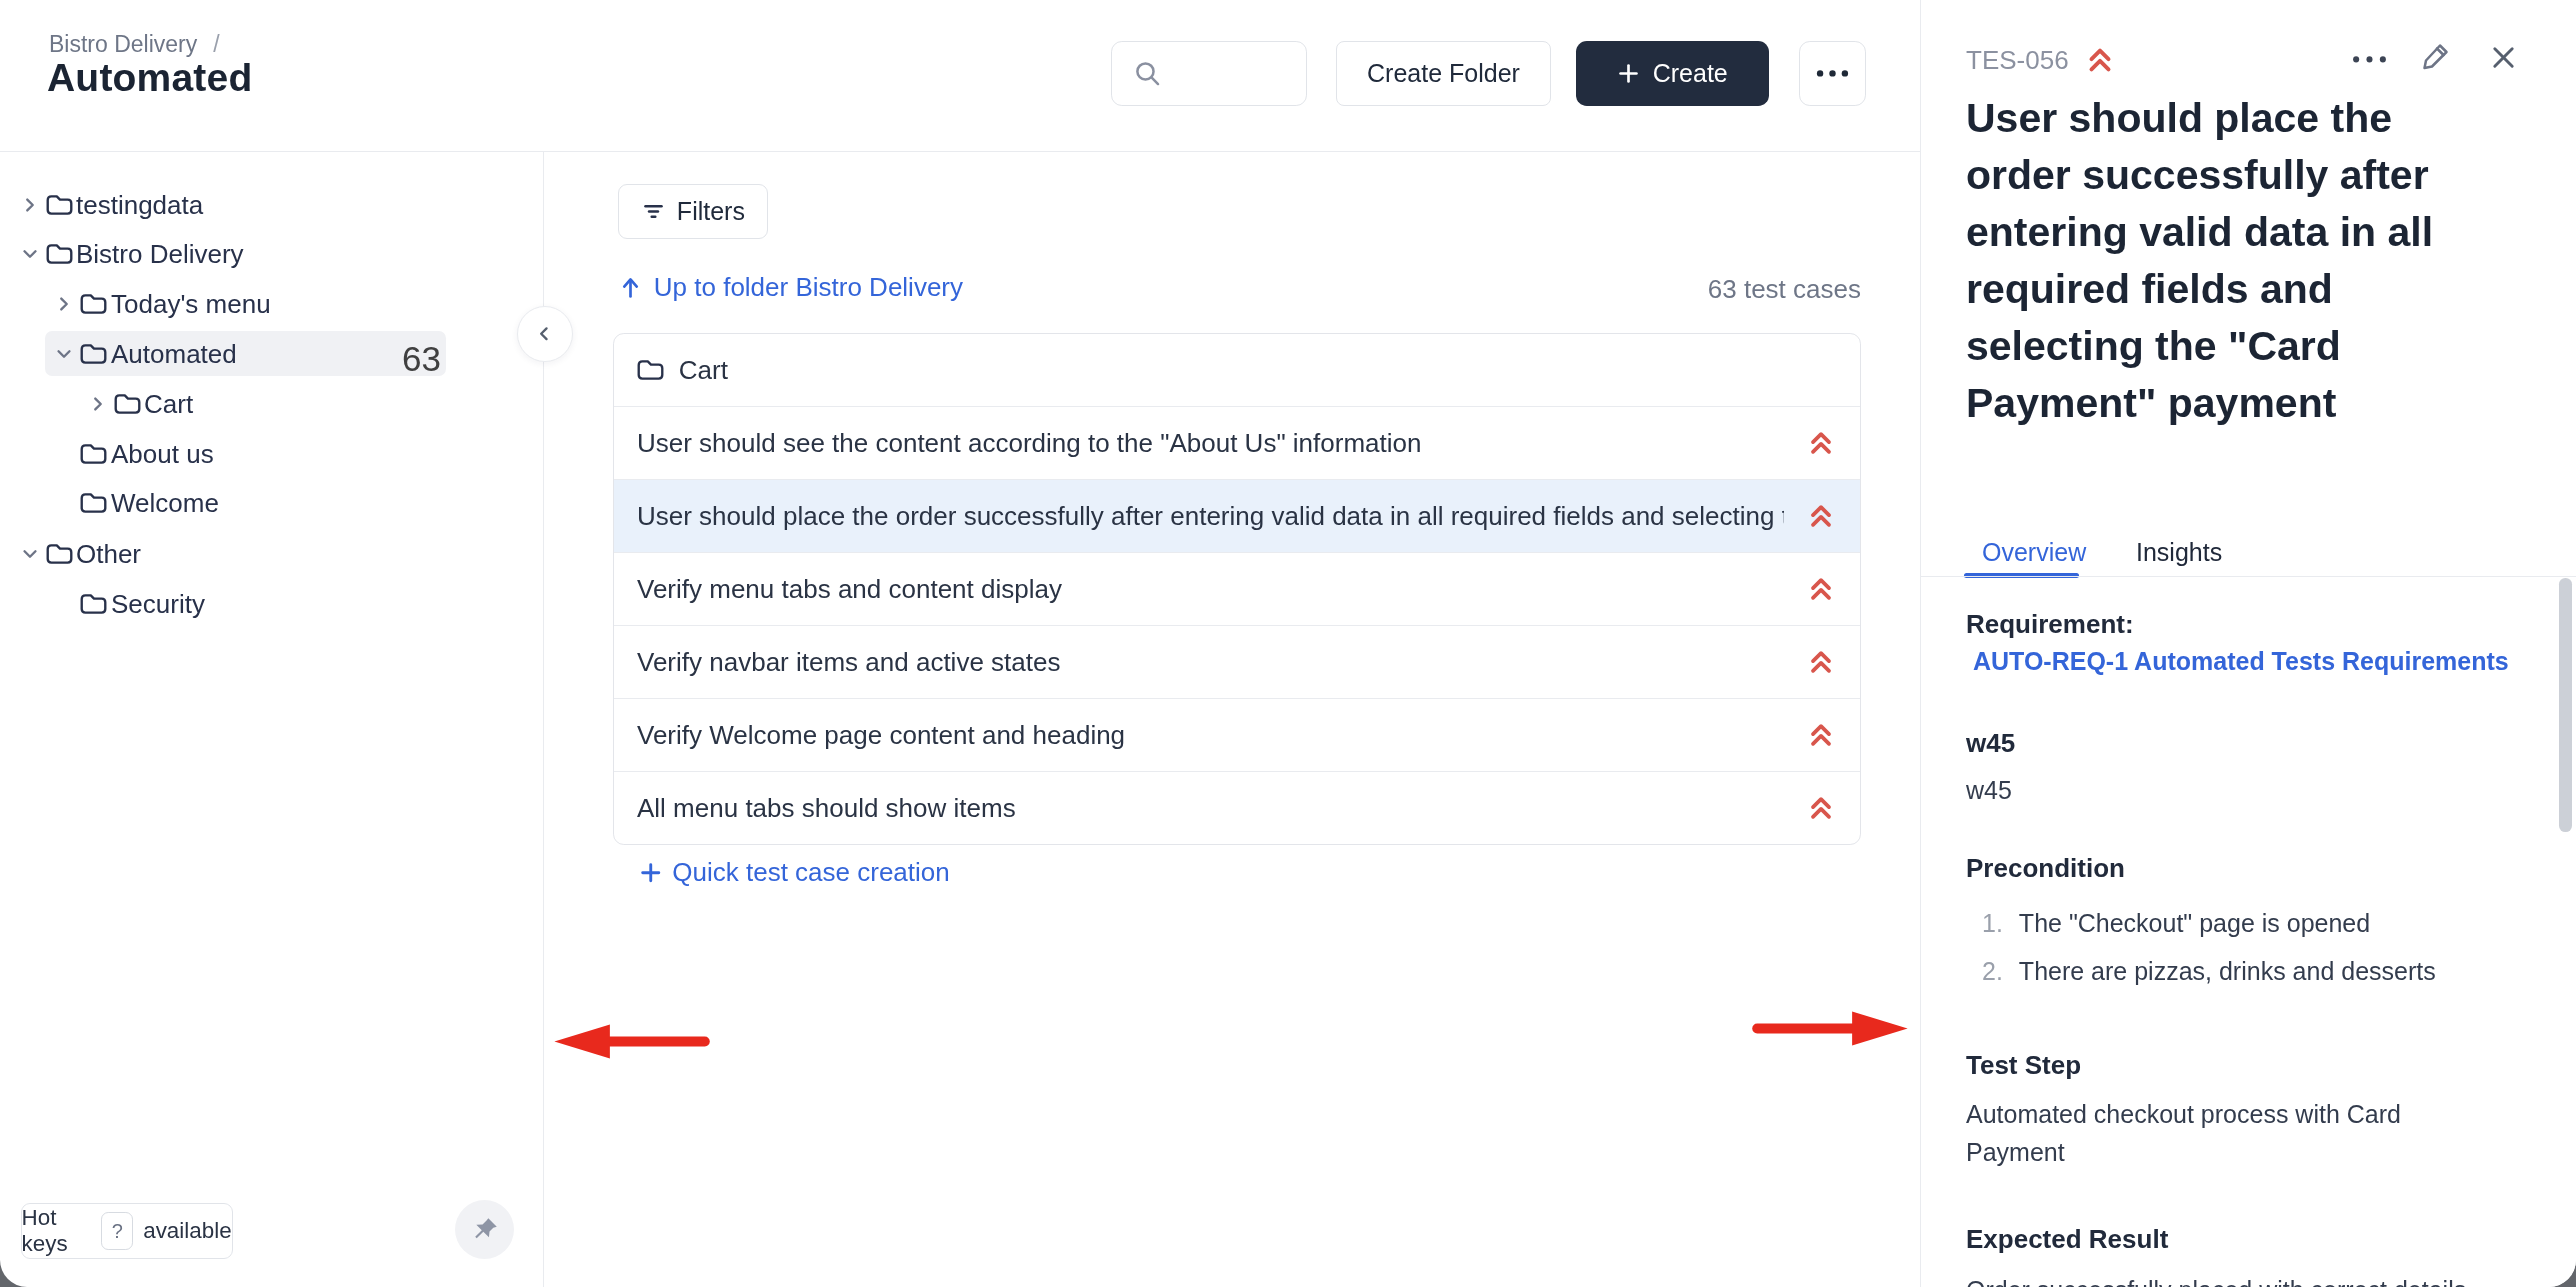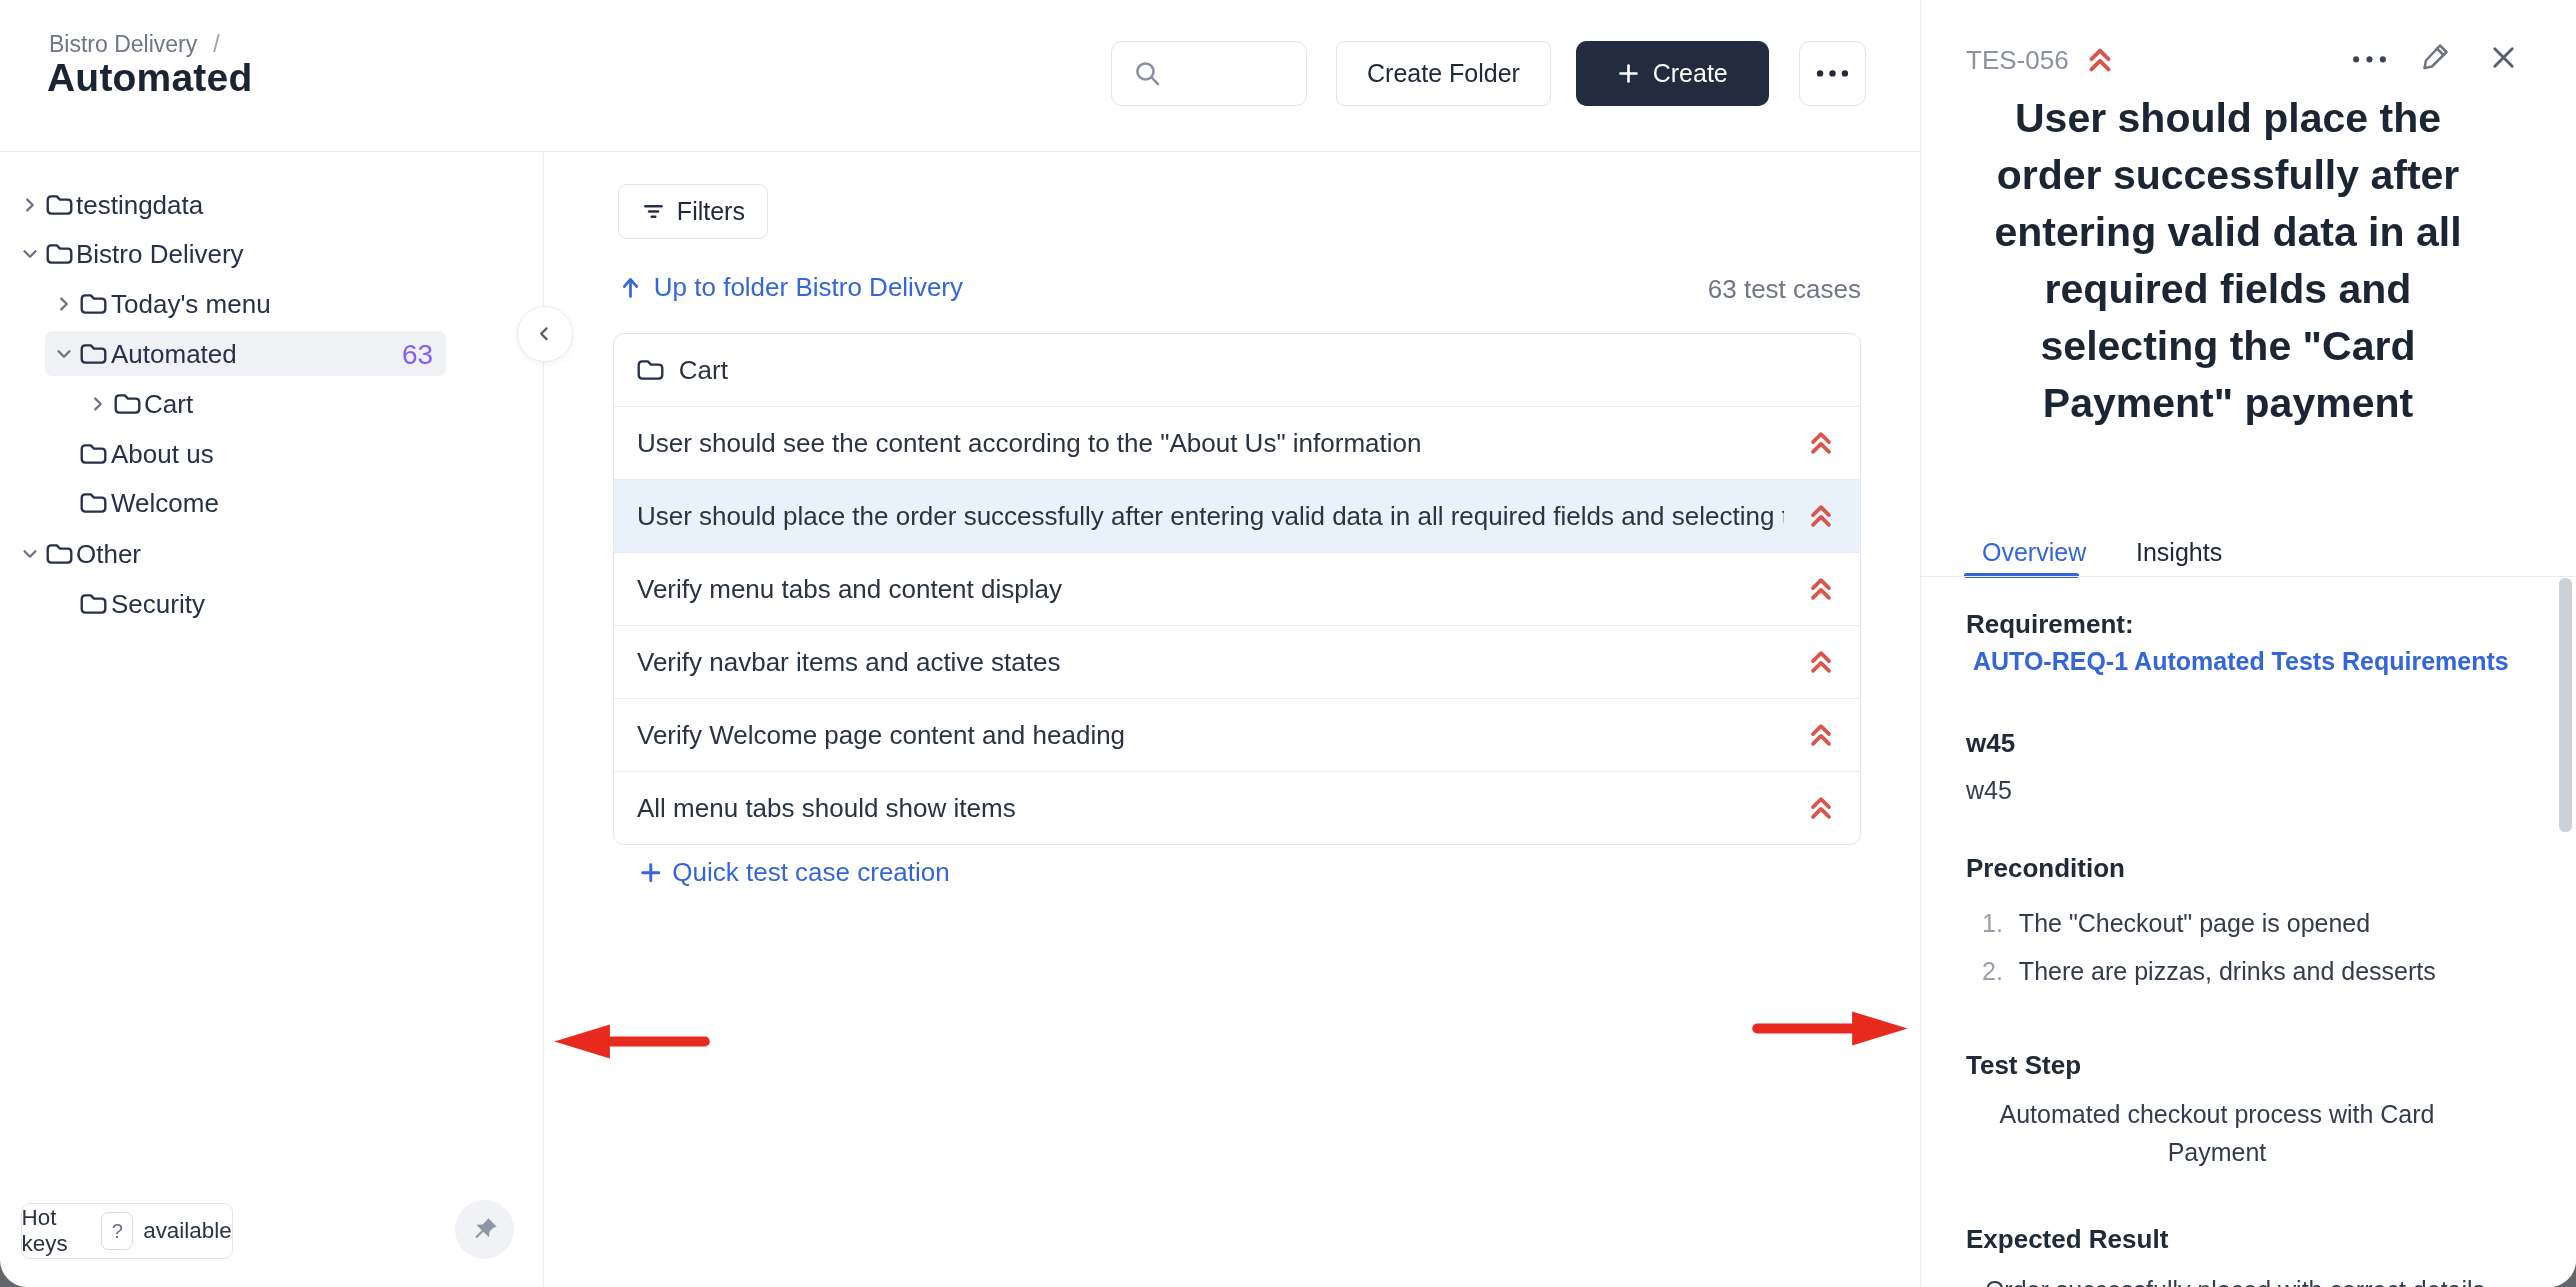--- a/index.html
+++ b/index.html
@@ -14,40 +14,40 @@
   #create-btn{left:1576px;top:41px;width:193px;background:#222c3e;border:none;color:#fff;gap:12.5px;cursor:pointer;}
   #more-btn{left:1799px;top:41px;width:67px;cursor:pointer;}
   #header-divider{left:0;top:151px;width:1920px;height:0.9px;background:#e9ebef;}
   
   #sidebar-divider{left:543px;top:152px;width:0.9px;height:1135px;background:#e9ebef;}
   .tree-row{position:absolute;left:0;width:502px;height:45px;cursor:pointer;}
   .tree-hl{position:absolute;left:45px;top:0;width:401px;height:45px;background:#f0f1f4;border-radius:7.2px;}
   .tree-chev{position:absolute;top:12.5px;}
   .tree-folder{position:absolute;top:10.8px;}
   .tree-label{position:absolute;top:8px;font-size:26px;color:#28314a;white-space:nowrap;}
-  .tree-count{position:absolute;top:8px;left:402px;width:27px;text-align:right;font-size:28px;color:#8b5cf6;}
+  .tree-count{position:absolute;top:8px;left:402px;width:27px;text-align:right;font-size:35px;color:#404040;}
   #collapse-btn{left:517px;top:306px;width:54px;height:54px;border-radius:50%;background:#fff;border:0.9px solid #e9ebef;box-shadow:0 1.8px 7.2px rgba(30,40,60,.06);display:flex;align-items:center;justify-content:center;cursor:pointer;}
   #hotkeys-box{left:20.6px;top:1203px;width:212px;height:56px;box-sizing:border-box;border:0.9px solid #e1e4e9;border-radius:9px;display:flex;align-items:center;justify-content:center;gap:10px;font-size:22.4px;color:#2a3344;background:#fff;}
   #hotkeys-key{box-sizing:border-box;min-width:32px;height:38px;border:0.9px solid #d7dbe1;border-radius:7.2px;display:flex;align-items:center;justify-content:center;font-size:20px;color:#6a7284;}
   #pin-btn{left:455px;top:1200px;width:59px;height:59px;border-radius:50%;background:#f1f2f5;display:flex;align-items:center;justify-content:center;cursor:pointer;}
   
   #filters-btn{left:618px;top:184px;width:150px;height:55px;box-sizing:border-box;border:0.9px solid #e1e4e9;border-radius:9px;background:#fff;display:flex;align-items:center;justify-content:center;gap:10.8px;font-size:25px;color:#202a3b;cursor:pointer;}
   #up-link{left:618px;top:272px;display:flex;align-items:center;gap:10.8px;font-size:26px;color:#3465d9;cursor:pointer;}
   #case-count{left:1592px;top:274px;width:269px;text-align:right;font-size:26px;color:#6e7687;}
   #case-list{left:613px;top:333px;width:1248px;box-sizing:border-box;border:0.9px solid #e3e5ea;border-radius:10.8px;background:#fff;overflow:hidden;}
   .case-row{position:relative;height:72px;border-top:0.9px solid #e9ebef;display:flex;align-items:center;cursor:pointer;}
   .case-row:first-child{border-top:none;}
   .case-row.sel{background:#e9f1fb;}
   .case-row .row-title{margin-left:23px;font-size:26px;color:#2a3344;white-space:nowrap;overflow:hidden;max-width:1147px;}
   .case-row .prio{position:absolute;right:23px;top:20px;}
   .folder-row-icon{margin-left:21.5px;margin-right:14.3px;display:flex;}
   #quick-create{left:640px;top:857px;display:flex;align-items:center;gap:10.8px;font-size:26px;color:#3465d9;cursor:pointer;}
   .annot{pointer-events:none;}
   
-  #panel{left:1920px;top:0;width:656px;height:1287px;border-left:0.9px solid #e9ebef;background:#fff;box-sizing:border-box;overflow:hidden;text-align:center;}
+  #panel{left:1920px;top:0;width:656px;height:1287px;border-left:0.9px solid #e9ebef;background:#fff;box-sizing:border-box;overflow:hidden;}
   #case-id-row{position:absolute;left:45px;top:43px;display:flex;align-items:center;gap:14.3px;}
   #case-id{font-size:26px;color:#8b91a0;}
   .picon{position:absolute;cursor:pointer;}
   #panel-title{position:absolute;left:45px;top:90px;width:524px;font-size:41px;line-height:57px;font-weight:700;color:#1c2534;}
   .tab{position:absolute;top:538px;font-size:25px;color:#20293a;cursor:pointer;}
   .tab.active{color:#3465d9;}
   #tab-underline{position:absolute;left:43px;top:573px;width:115px;height:4.5px;border-radius:2.7px;background:#3465d9;}
   #tab-divider{position:absolute;left:0;top:576px;width:656px;height:0.9px;background:#e9ebef;}
   .sec-label{position:absolute;left:45px;font-size:26px;font-weight:700;color:#212a3b;}
   .sec-text{position:absolute;left:45px;font-size:25px;color:#333c4d;line-height:38px;}

